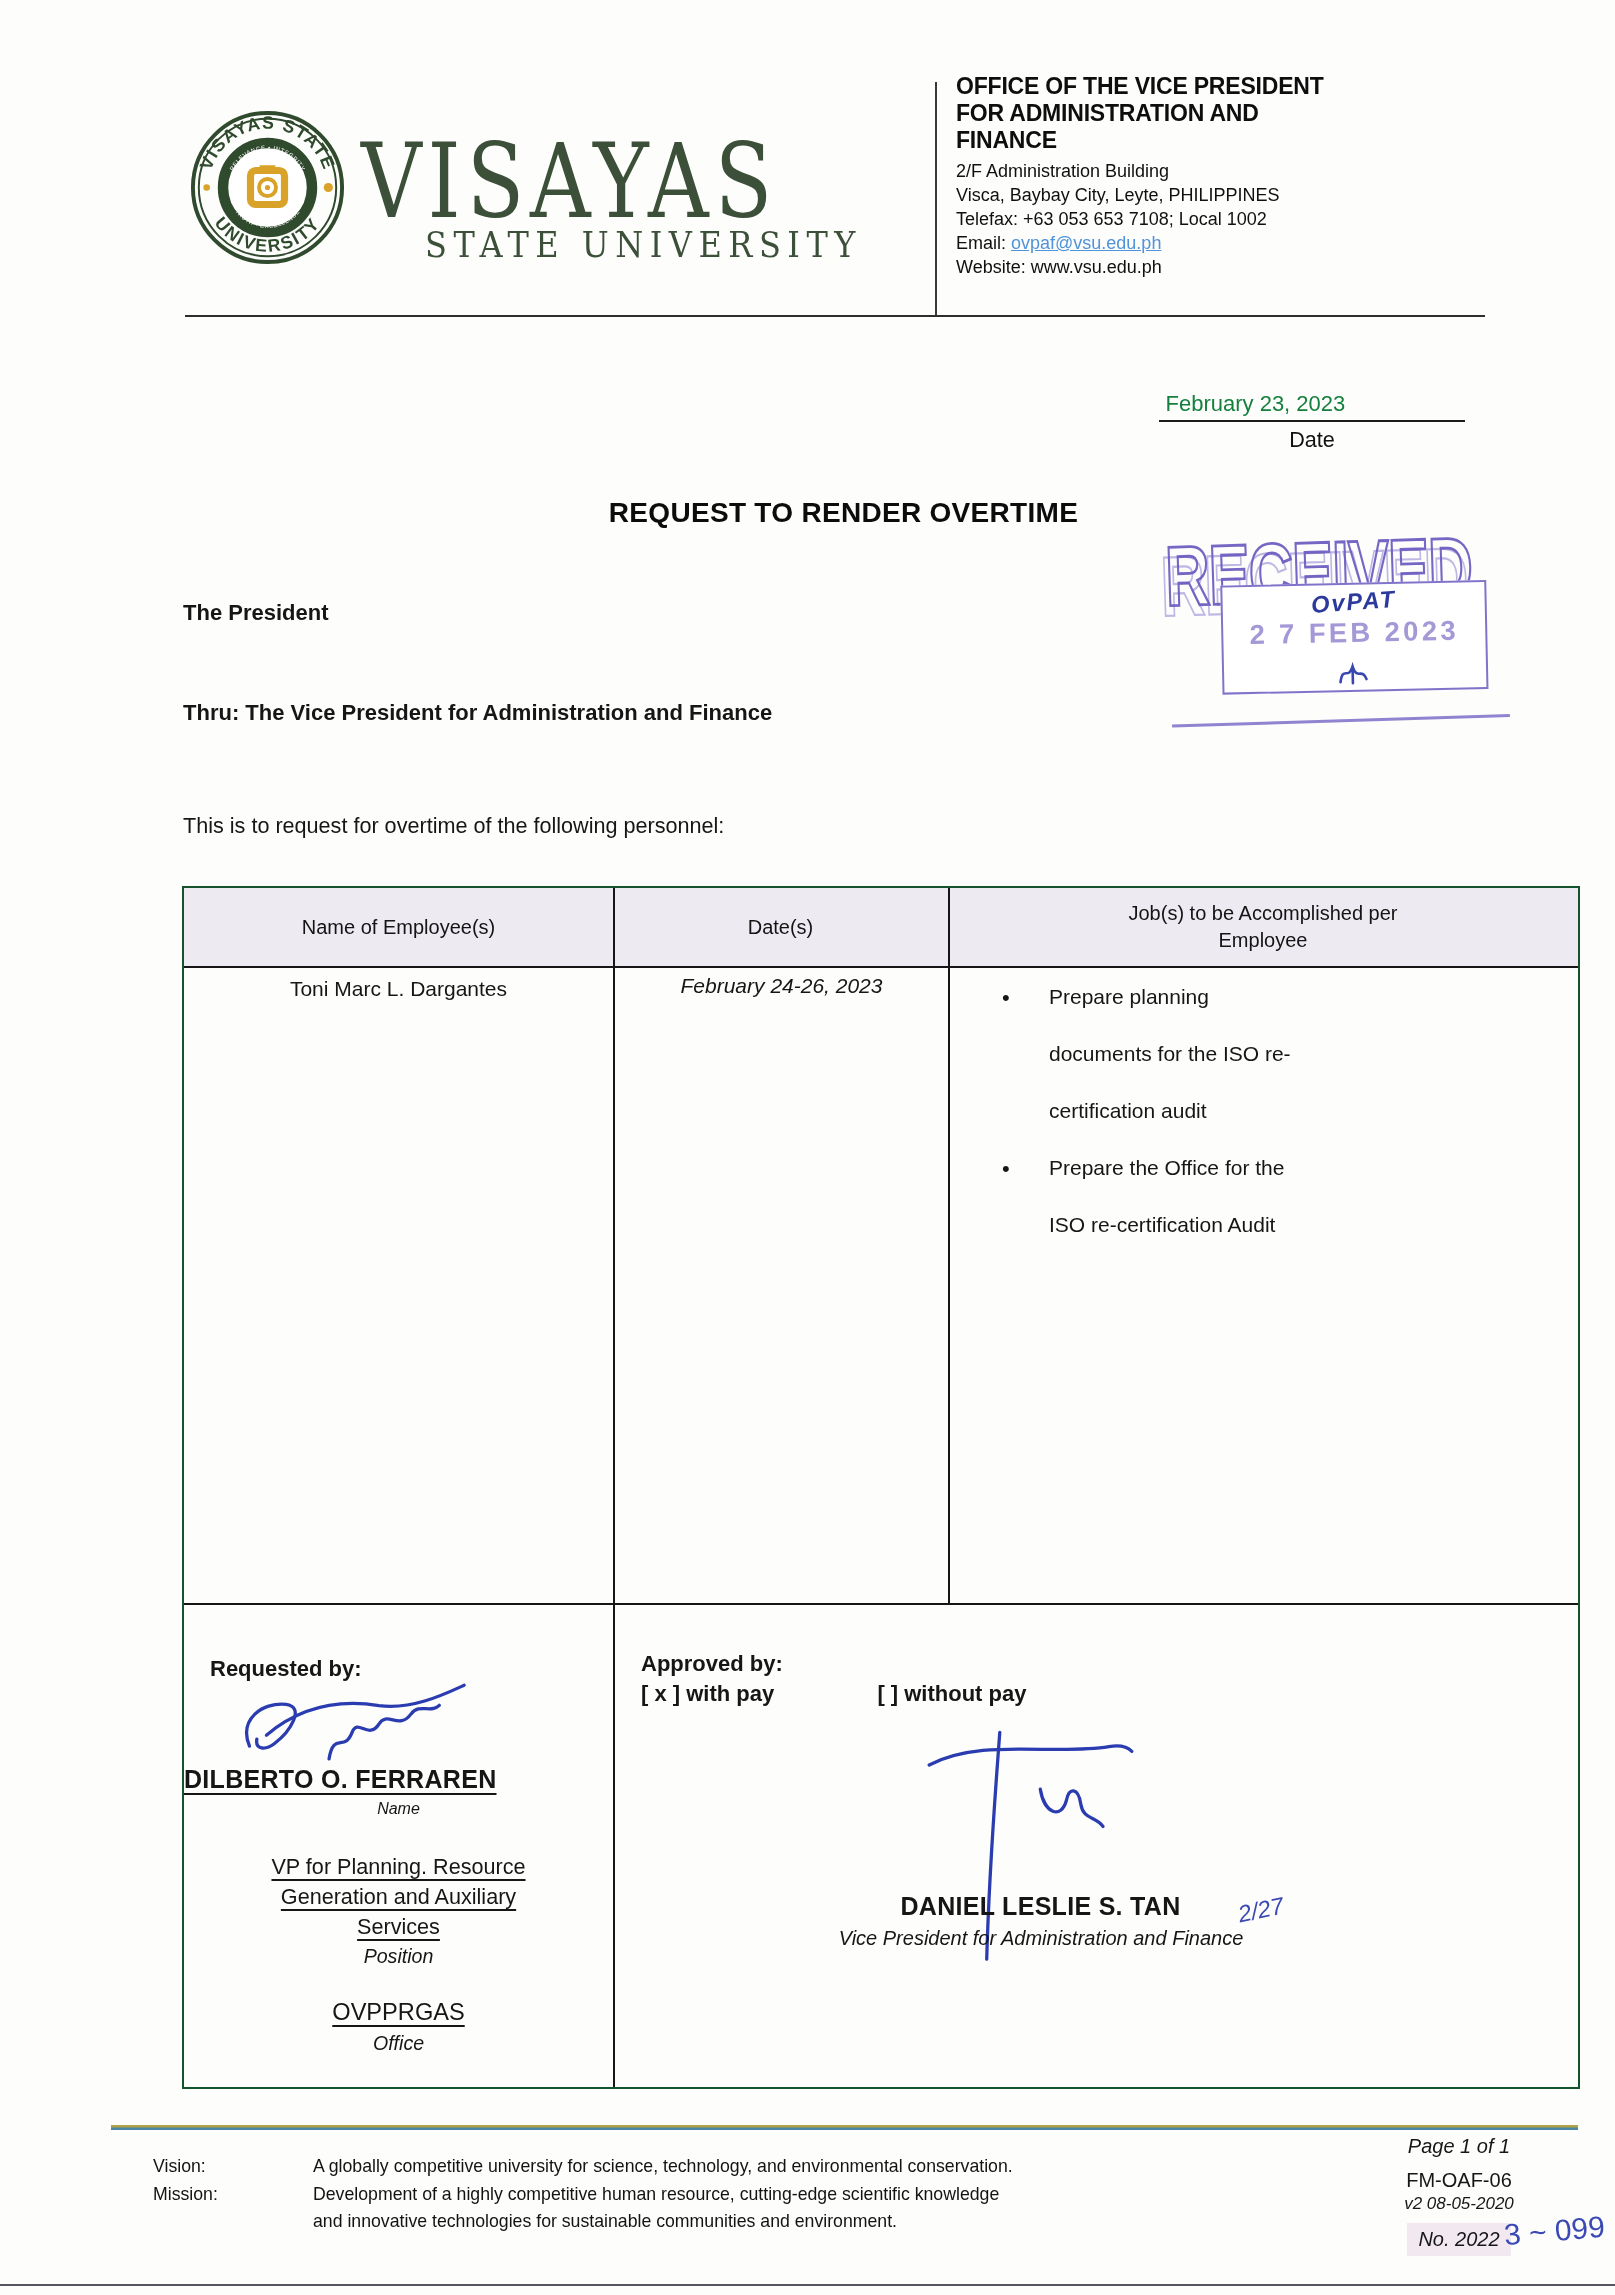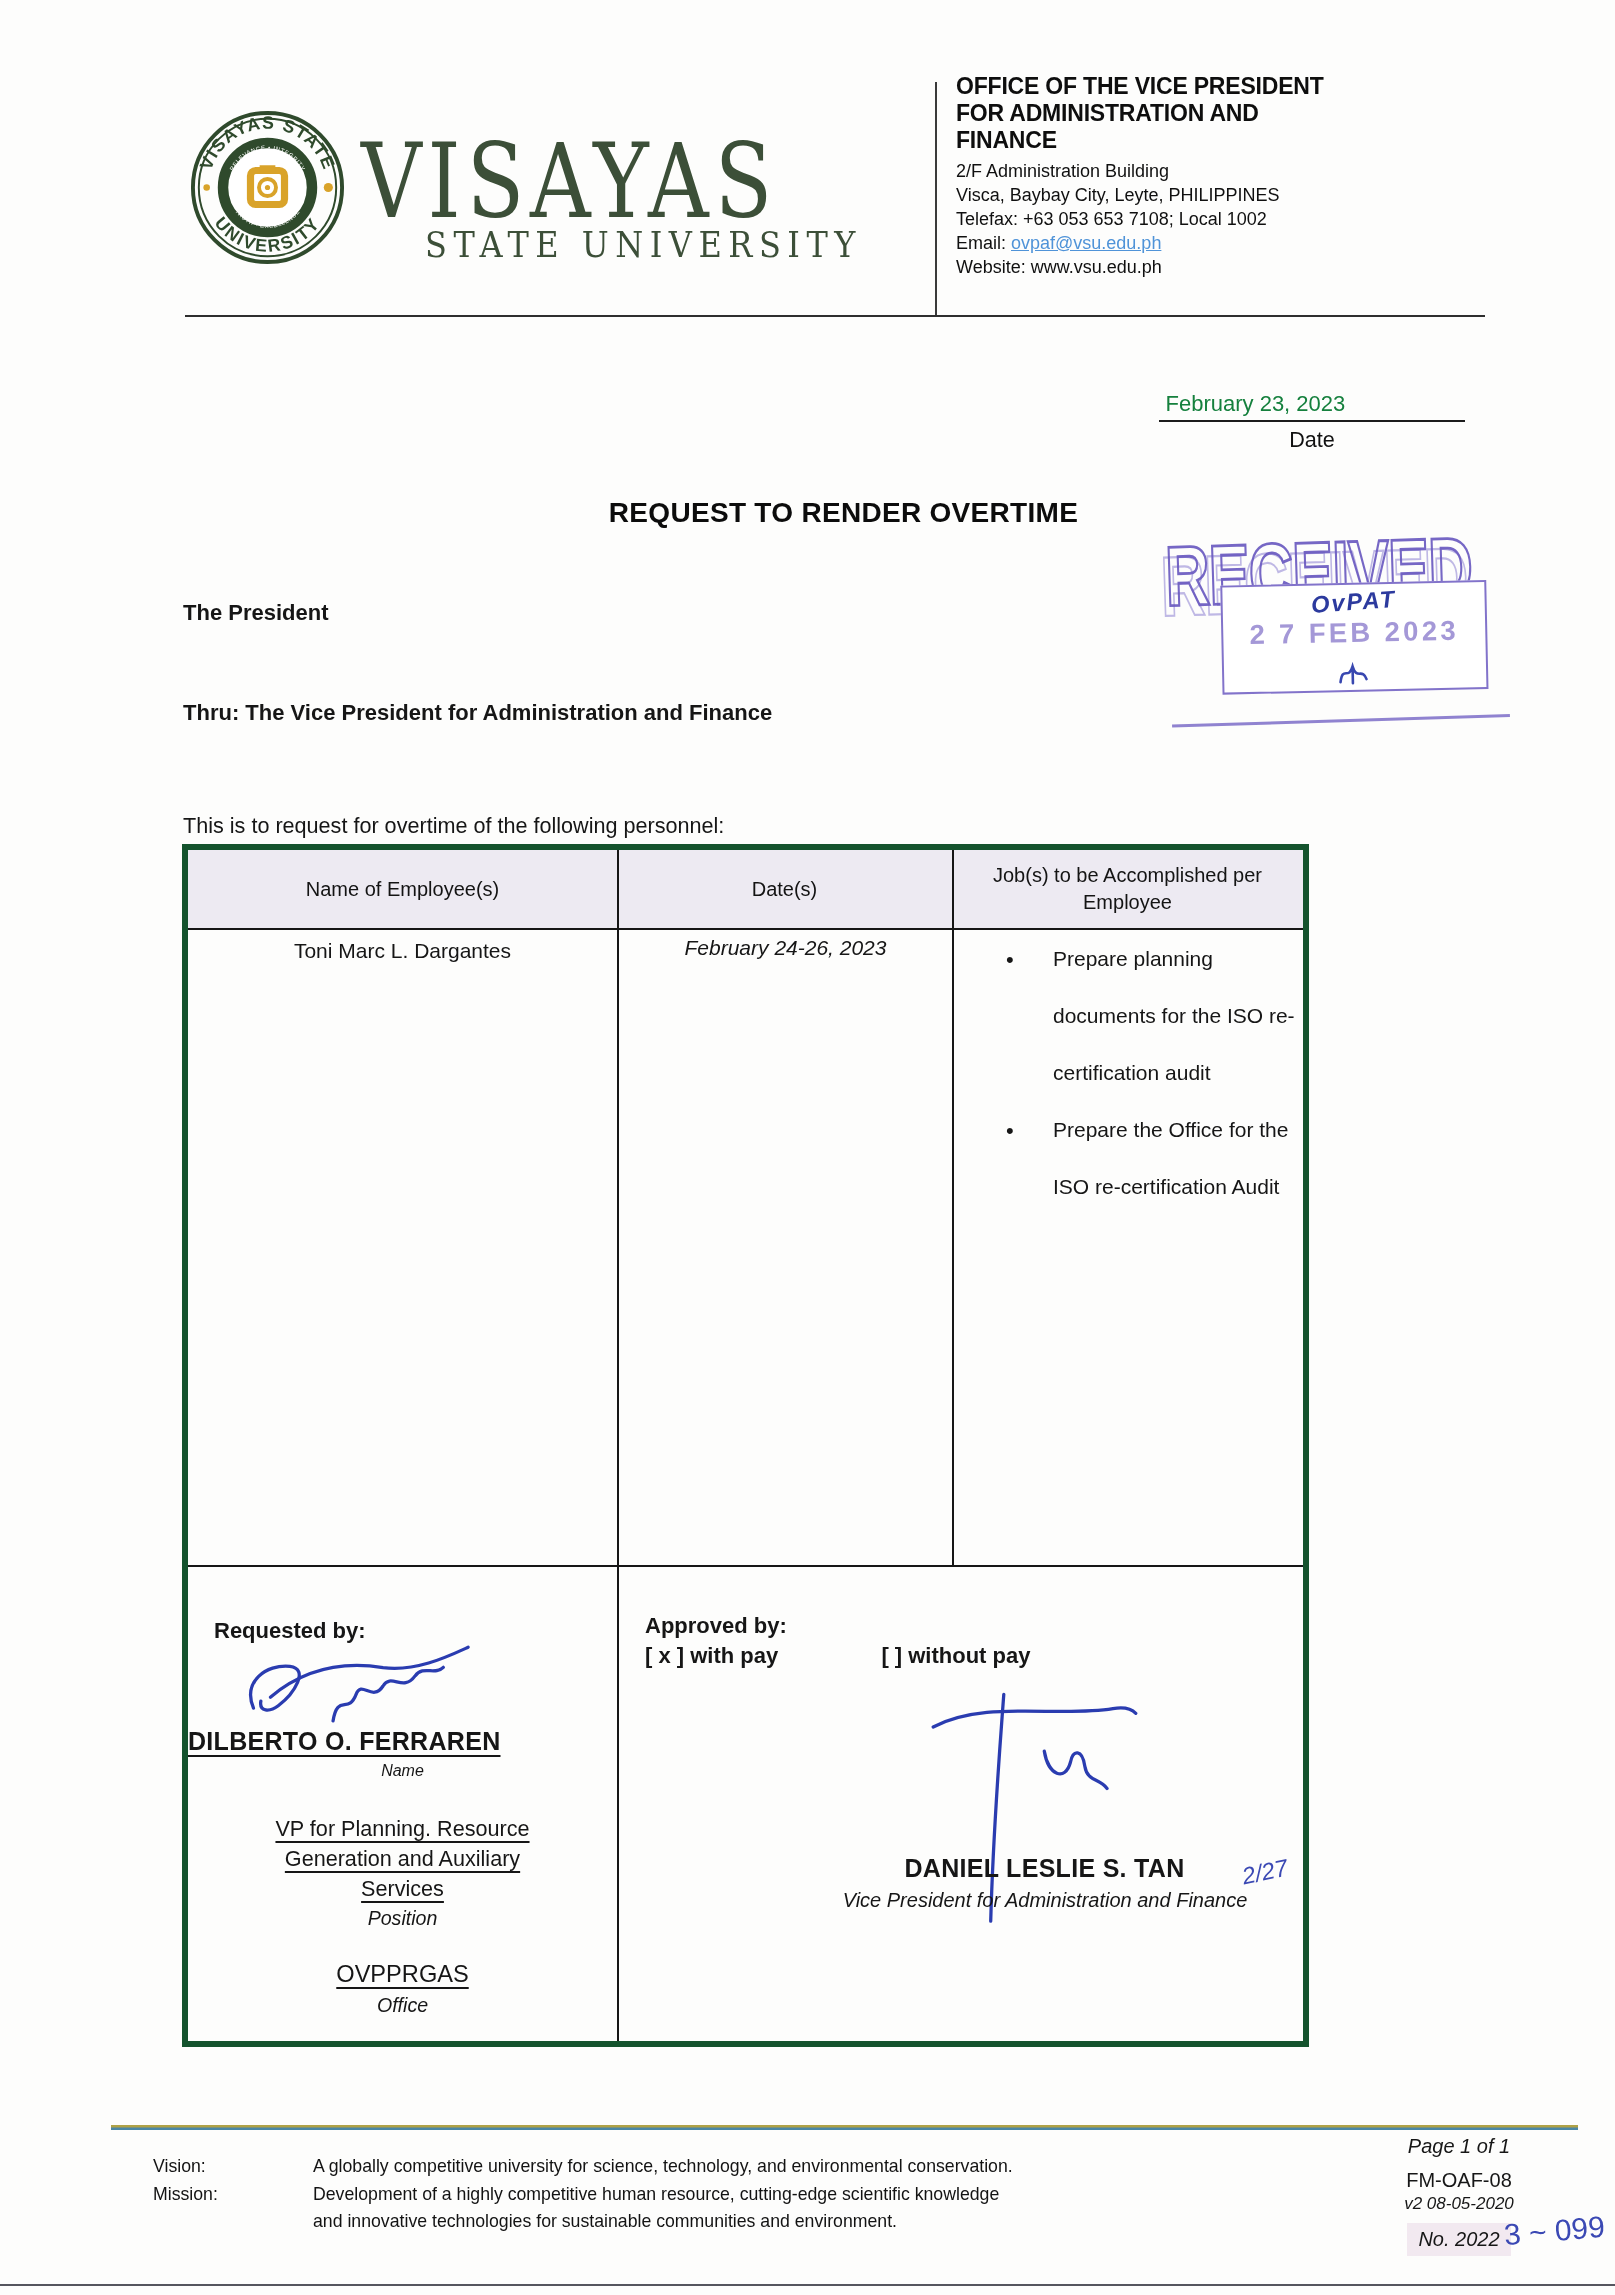--- a/index.html
+++ b/index.html
@@ -41,21 +41,21 @@
   #stamp-date{margin-top:1.3px;font-size:27.5px;font-weight:bold;letter-spacing:3.3px;color:#988ad2;opacity:.88;}
   #stamp-initial{position:absolute;left:111px;top:71px;}
   #stamp-underline{position:absolute;left:2.6px;top:198px;width:338px;height:3.3px;background:rgba(116,100,196,.8);}
 
   
   #recipient{left:183px;top:600px;font-size:22px;font-weight:bold;}
   #thru{left:183px;top:700px;font-size:22px;font-weight:bold;}
   #intro{left:183px;top:813px;font-size:21.6px;}
 
   
-  #ot-table{left:182px;top:844px;width:1127px;height:1203px;border:6px solid #14532d;box-sizing:border-box;}
+  #ot-table{left:182px;top:886px;width:1398px;height:1203px;border:2px solid #14532d;box-sizing:border-box;}
   #thead{position:absolute;left:0;top:0;width:100%;height:80px;background:#edeaf2;
          border-bottom:2.6px solid #161616;box-sizing:border-box;display:flex;}
   .th{display:flex;flex-direction:column;align-items:center;justify-content:center;
       font-size:20px;color:#141414;line-height:1.35;}
   #th1{width:429px;} #th2{width:335px;} #th3{flex:1;}
   #vlineA{position:absolute;left:429px;top:0;width:2px;height:100%;background:#161616;}
   #vlineB{position:absolute;left:764px;top:0;width:2px;height:715px;background:#161616;}
   #hsep{position:absolute;left:0;top:715px;width:100%;height:2px;background:#161616;}
   #cell-name{position:absolute;left:0;top:89px;width:429px;text-align:center;font-size:21px;}
   #cell-dates{position:absolute;left:431px;top:86px;width:333px;text-align:center;
@@ -270,21 +270,21 @@
   <div id="f-divider" class="abs"></div>
 
   <div id="vision-label" class="abs f-label">Vision:</div>
   <div id="vision-text" class="abs f-text">A globally competitive university for science, technology, and environmental conservation.</div>
   <div id="mission-label" class="abs f-label">Mission:</div>
   <div id="mission-l1" class="abs f-text">Development of a highly competitive human resource, cutting-edge scientific knowledge</div>
   <div id="mission-l2" class="abs f-text">and innovative technologies for sustainable communities and environment.</div>
 
   <div id="f-right" class="abs">
     <div id="page-info">Page 1 of 1</div>
-    <div id="form-code">FM-OAF-08</div>
+    <div id="form-code">FM-OAF-06</div>
     <div id="form-version">v2 08-05-2020</div>
     <div id="control">
       <span id="control-printed">No. 2022</span>
       <span id="control-hand">3 ~ 099</span>
     </div>
   </div>
 
   <div id="bottom-line" class="abs"></div>
 </div>
 

